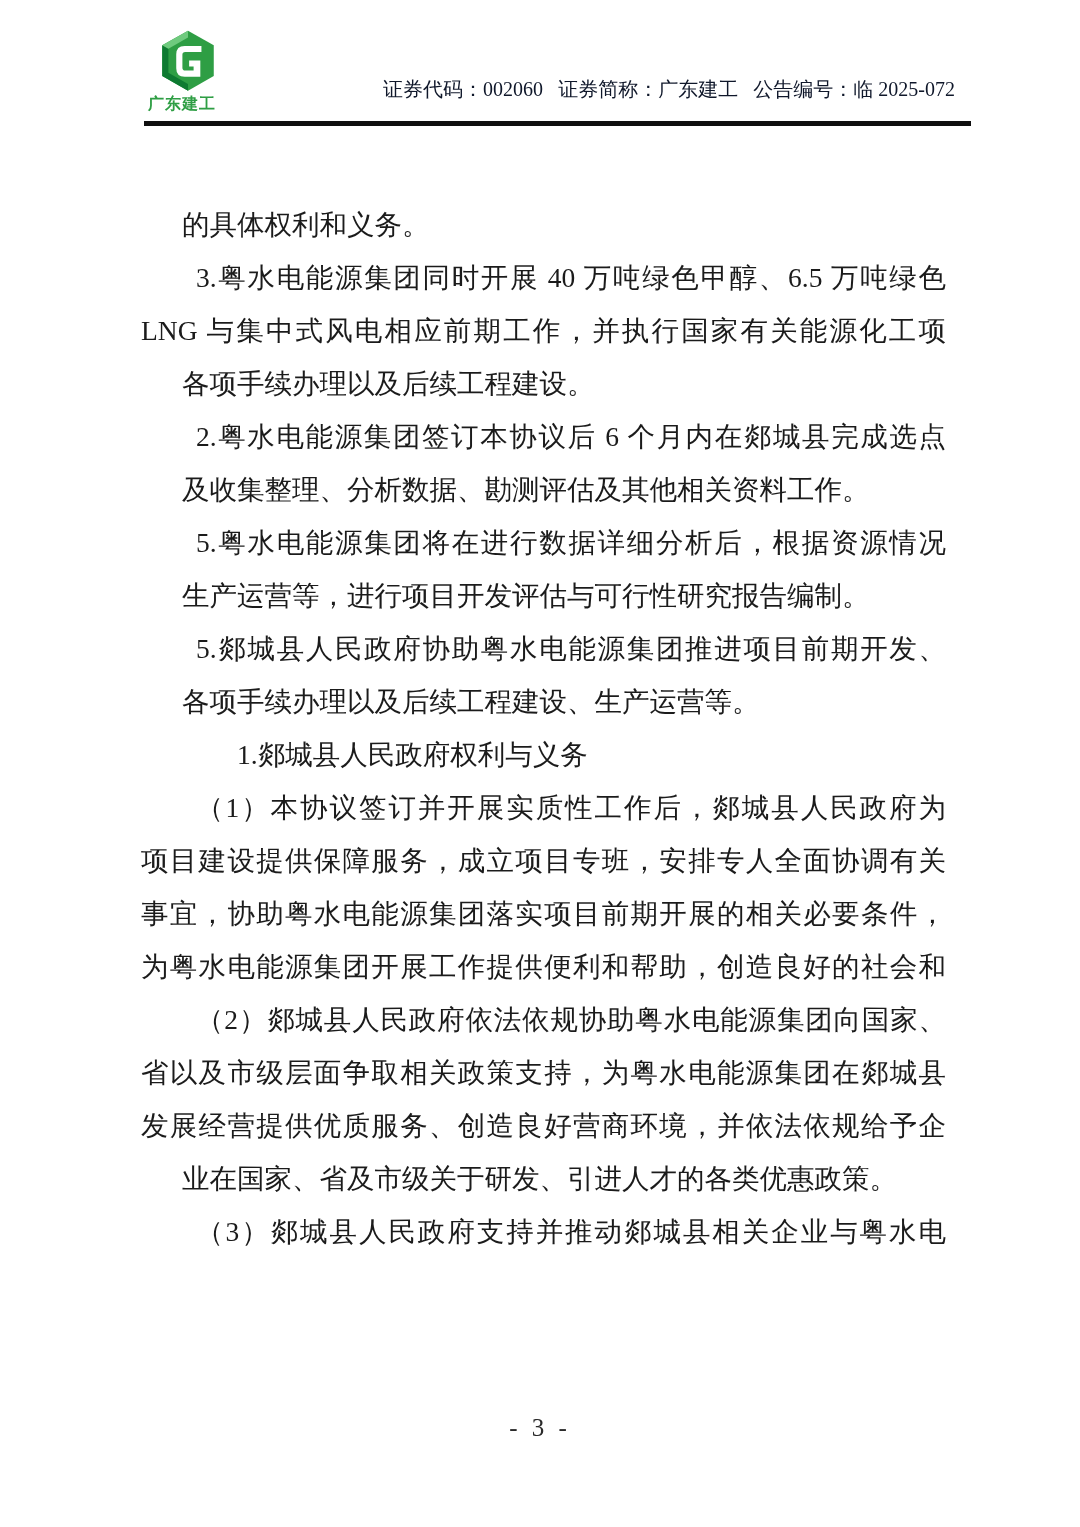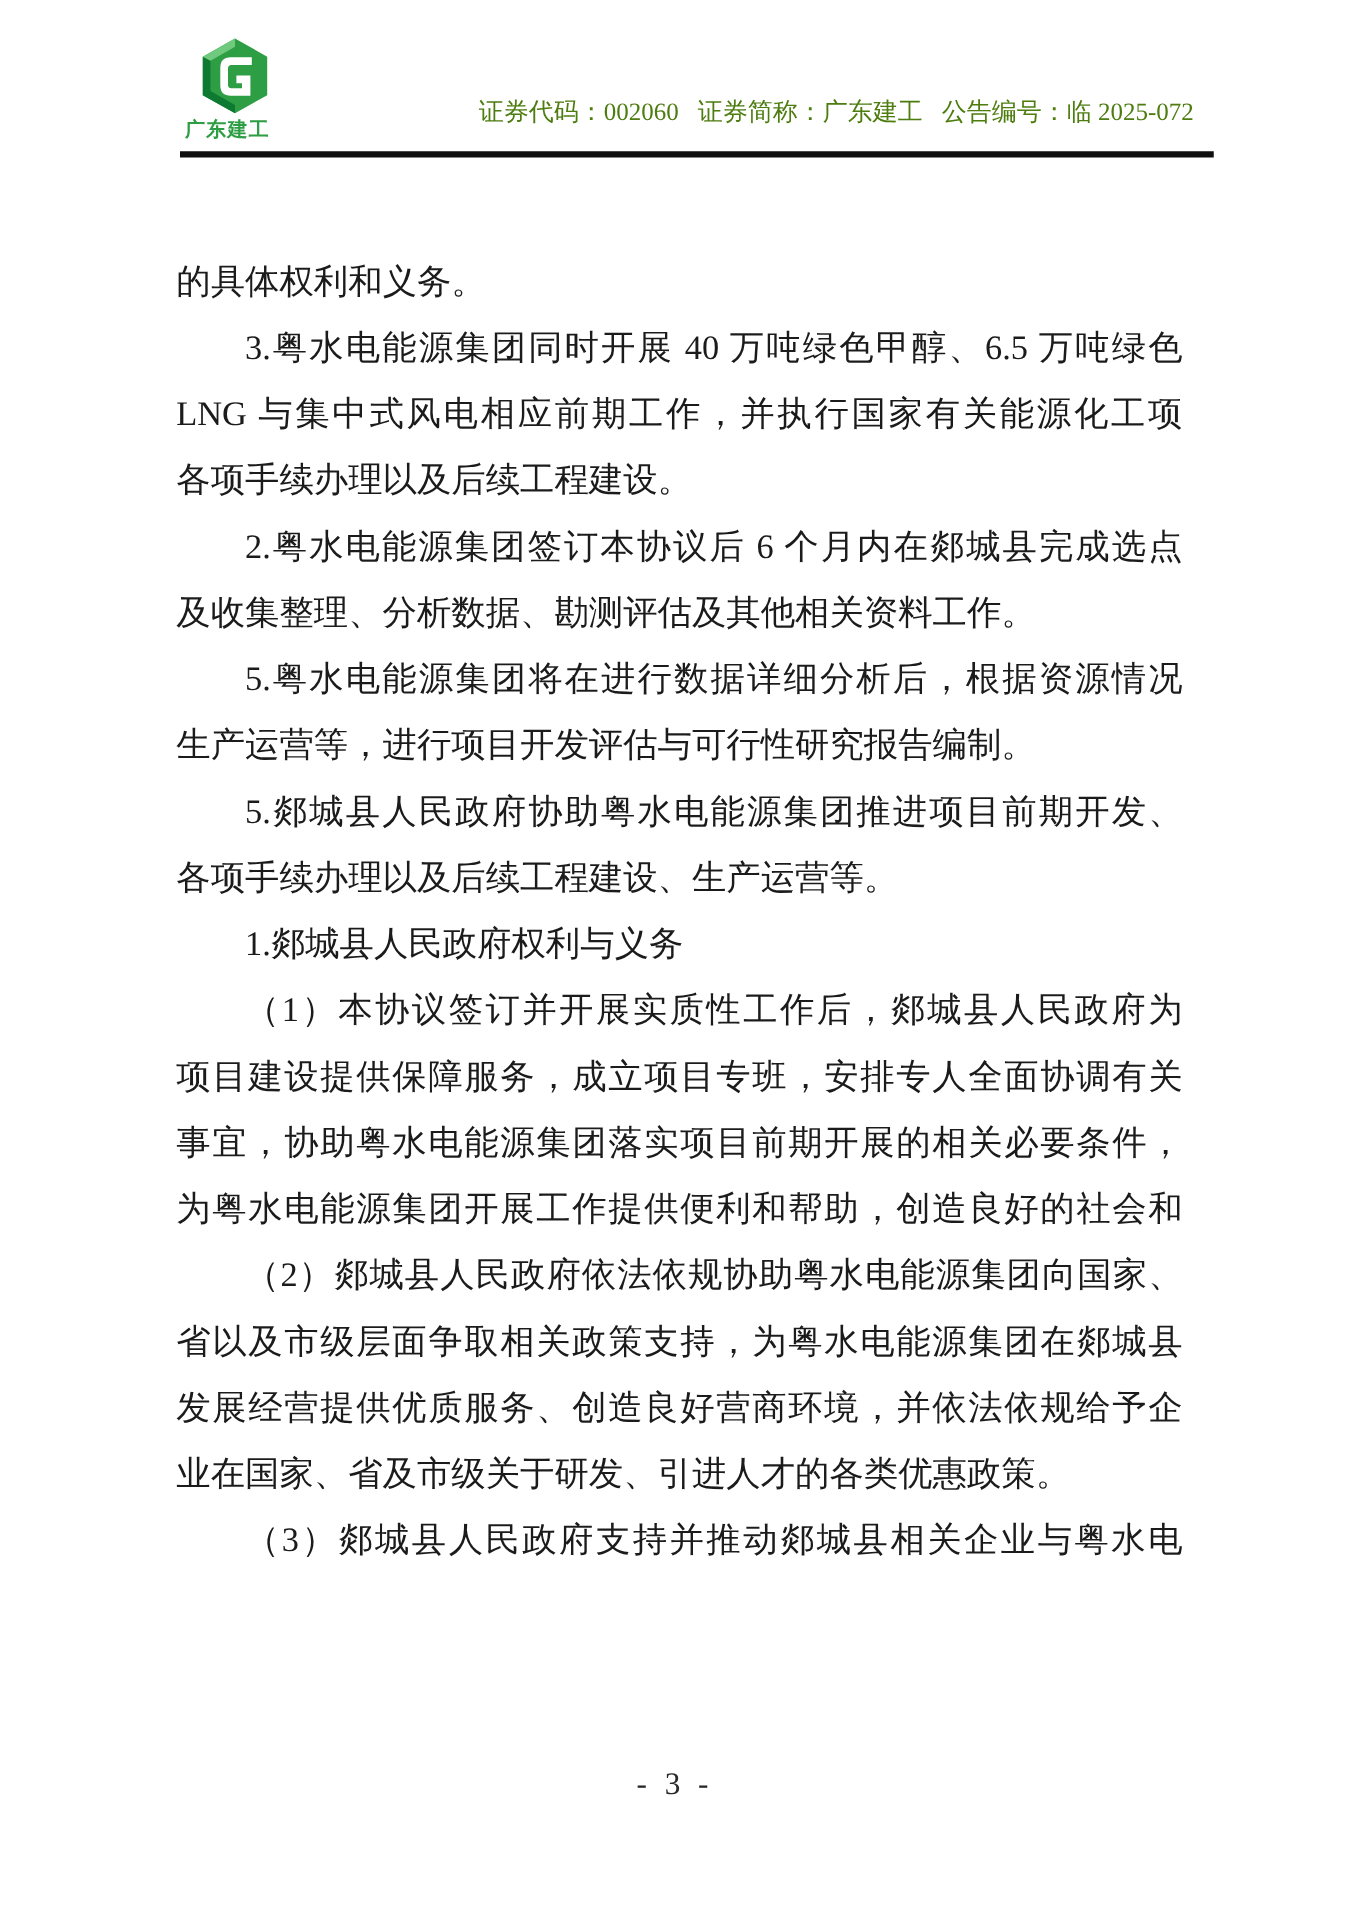--- a/index.html
+++ b/index.html
@@ -40,21 +40,21 @@
   }
   .header-info {
     position: absolute;
     top: 76px;
     left: 383px;
     width: 572px;
     display: flex;
     justify-content: space-between;
     font-size: 20px;
     white-space: nowrap;
-    color: #4d7c0f;
+    color: #0f172a;
   }
   .header-rule {
     position: absolute;
     left: 144px;
     top: 121px;
     width: 827px;
     height: 5px;
     background: #0f0f0f;
   }
 
@@ -66,20 +66,21 @@
     width: 805px;
     font-size: 27.5px;
     line-height: 53px;
   }
   .line {
     text-align: justify;
     text-align-last: justify;
   }
   .line.flush-left {
     text-align-last: left;
+    margin-left: 41px;
   }
   .para.body .line:first-child,
   .para.heading .line:first-child {
     text-indent: 2em;
   }
   .para.heading {
     font-weight: bold;
     letter-spacing: 2px;
   }
 

